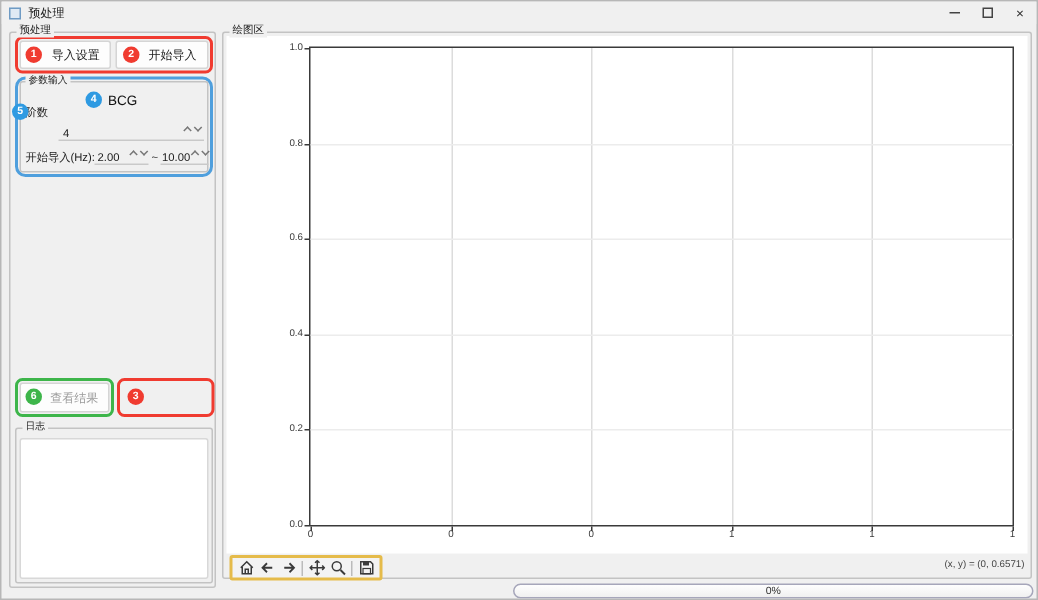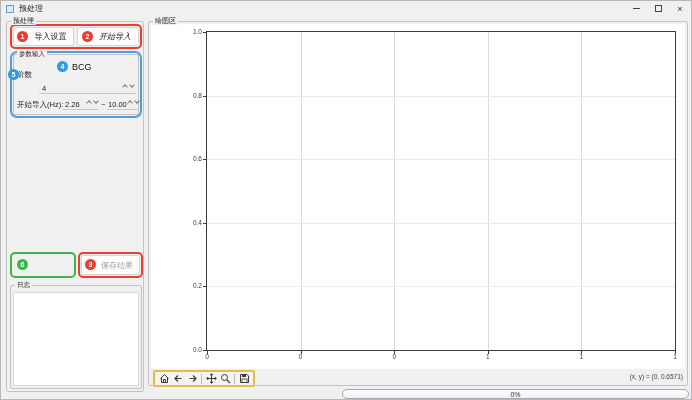--- a/index.html
+++ b/index.html
@@ -84,21 +84,21 @@
     </div>
   </div>
 
   <div class="groupbox" style="left:5px; top:20px; width:138px; height:371px;"></div>
   <span class="group-label" style="left:10px; top:16px;">预处理</span>
 
   <div class="ann-rect ann-red" style="left:9px; top:23px; width:132px; height:25px;"></div>
   <div class="btn" style="left:12px; top:26px; width:61px; height:19px;">
     <span style="margin-left:14px;">导入设置</span>
   </div>
-  <div class="btn" style="left:76px; top:26px; width:62px; height:19px;font-style:italic;">
+  <div class="btn" style="left:76px; top:26px; width:62px; height:19px;">
     <span style="margin-left:14px;">开始导入</span>
   </div>
   <span class="badge badge-red" style="left:16px; top:30px;">1</span>
   <span class="badge badge-red" style="left:81px; top:30px;">2</span>
 
   <div class="ann-rect ann-blue" style="left:9px; top:50px; width:132px; height:67px; border-radius:7px;"></div>
   <div class="groupbox" style="left:12px; top:53px; width:126px; height:61px;"></div>
   <span class="group-label" style="left:16px; top:49px; font-size:6.5px;">参数输入</span>
 
   <span class="badge badge-blue" style="left:56px; top:60px;">4</span>
@@ -109,39 +109,39 @@
   <div class="spinbox" style="left:38px; top:80px; width:97px; height:13px;">
     <span class="param-value" style="left:3px; top:3px;">4</span>
     <div class="chevrons" style="right:2px; top:4px; position:absolute;">
       <div class="chev up"></div>
       <div class="chev down"></div>
     </div>
   </div>
 
   <span class="param-label" style="left:16px; top:99px;">开始导入(Hz):</span>
   <div class="spinbox" style="left:62px; top:96px; width:36px; height:13px;">
-    <span class="param-value" style="left:2px; top:3px;">2.26</span>
+    <span class="param-value" style="left:2px; top:3px;">2.00</span>
     <div class="chevrons" style="right:1px; top:4px; position:absolute;">
       <div class="chev up"></div>
       <div class="chev down"></div>
     </div>
   </div>
   <span class="param-value" style="left:100px; top:99px;">~</span>
   <div class="spinbox" style="left:106px; top:96px; width:32px; height:13px;">
     <span class="param-value" style="left:1px; top:3px;">10.00</span>
     <div class="chevrons" style="right:0px; top:4px; position:absolute;">
       <div class="chev up"></div>
       <div class="chev down"></div>
     </div>
   </div>
 
   <div class="ann-rect ann-green" style="left:9px; top:251px; width:66px; height:26px;"></div>
   <div class="ann-rect ann-red" style="left:77px; top:251px; width:65px; height:26px;"></div>
-  <div class="btn disabled" style="left:80px; top:254px; width:59px; height:20px;">
-    <span style="margin-left:13px;">保存结果</span>
+  <div class="btn disabled" style="left:12px; top:254px; width:60px; height:20px;">
+    <span style="margin-left:13px;">查看结果</span>
   </div>
   <span class="badge badge-green" style="left:16px; top:258px;">6</span>
   <span class="badge badge-red" style="left:84px; top:258px;">3</span>
 
   <div class="groupbox" style="left:9px; top:284px; width:132px; height:104px;"></div>
   <span class="group-label" style="left:14px; top:280px; font-size:6.5px;">日志</span>
   <div class="log-area" style="left:12px; top:291px; width:126px; height:94px;"></div>
 
   <div class="groupbox" style="left:147px; top:20px; width:540px; height:365px;"></div>
   <span class="group-label" style="left:152px; top:16px;">绘图区</span>

